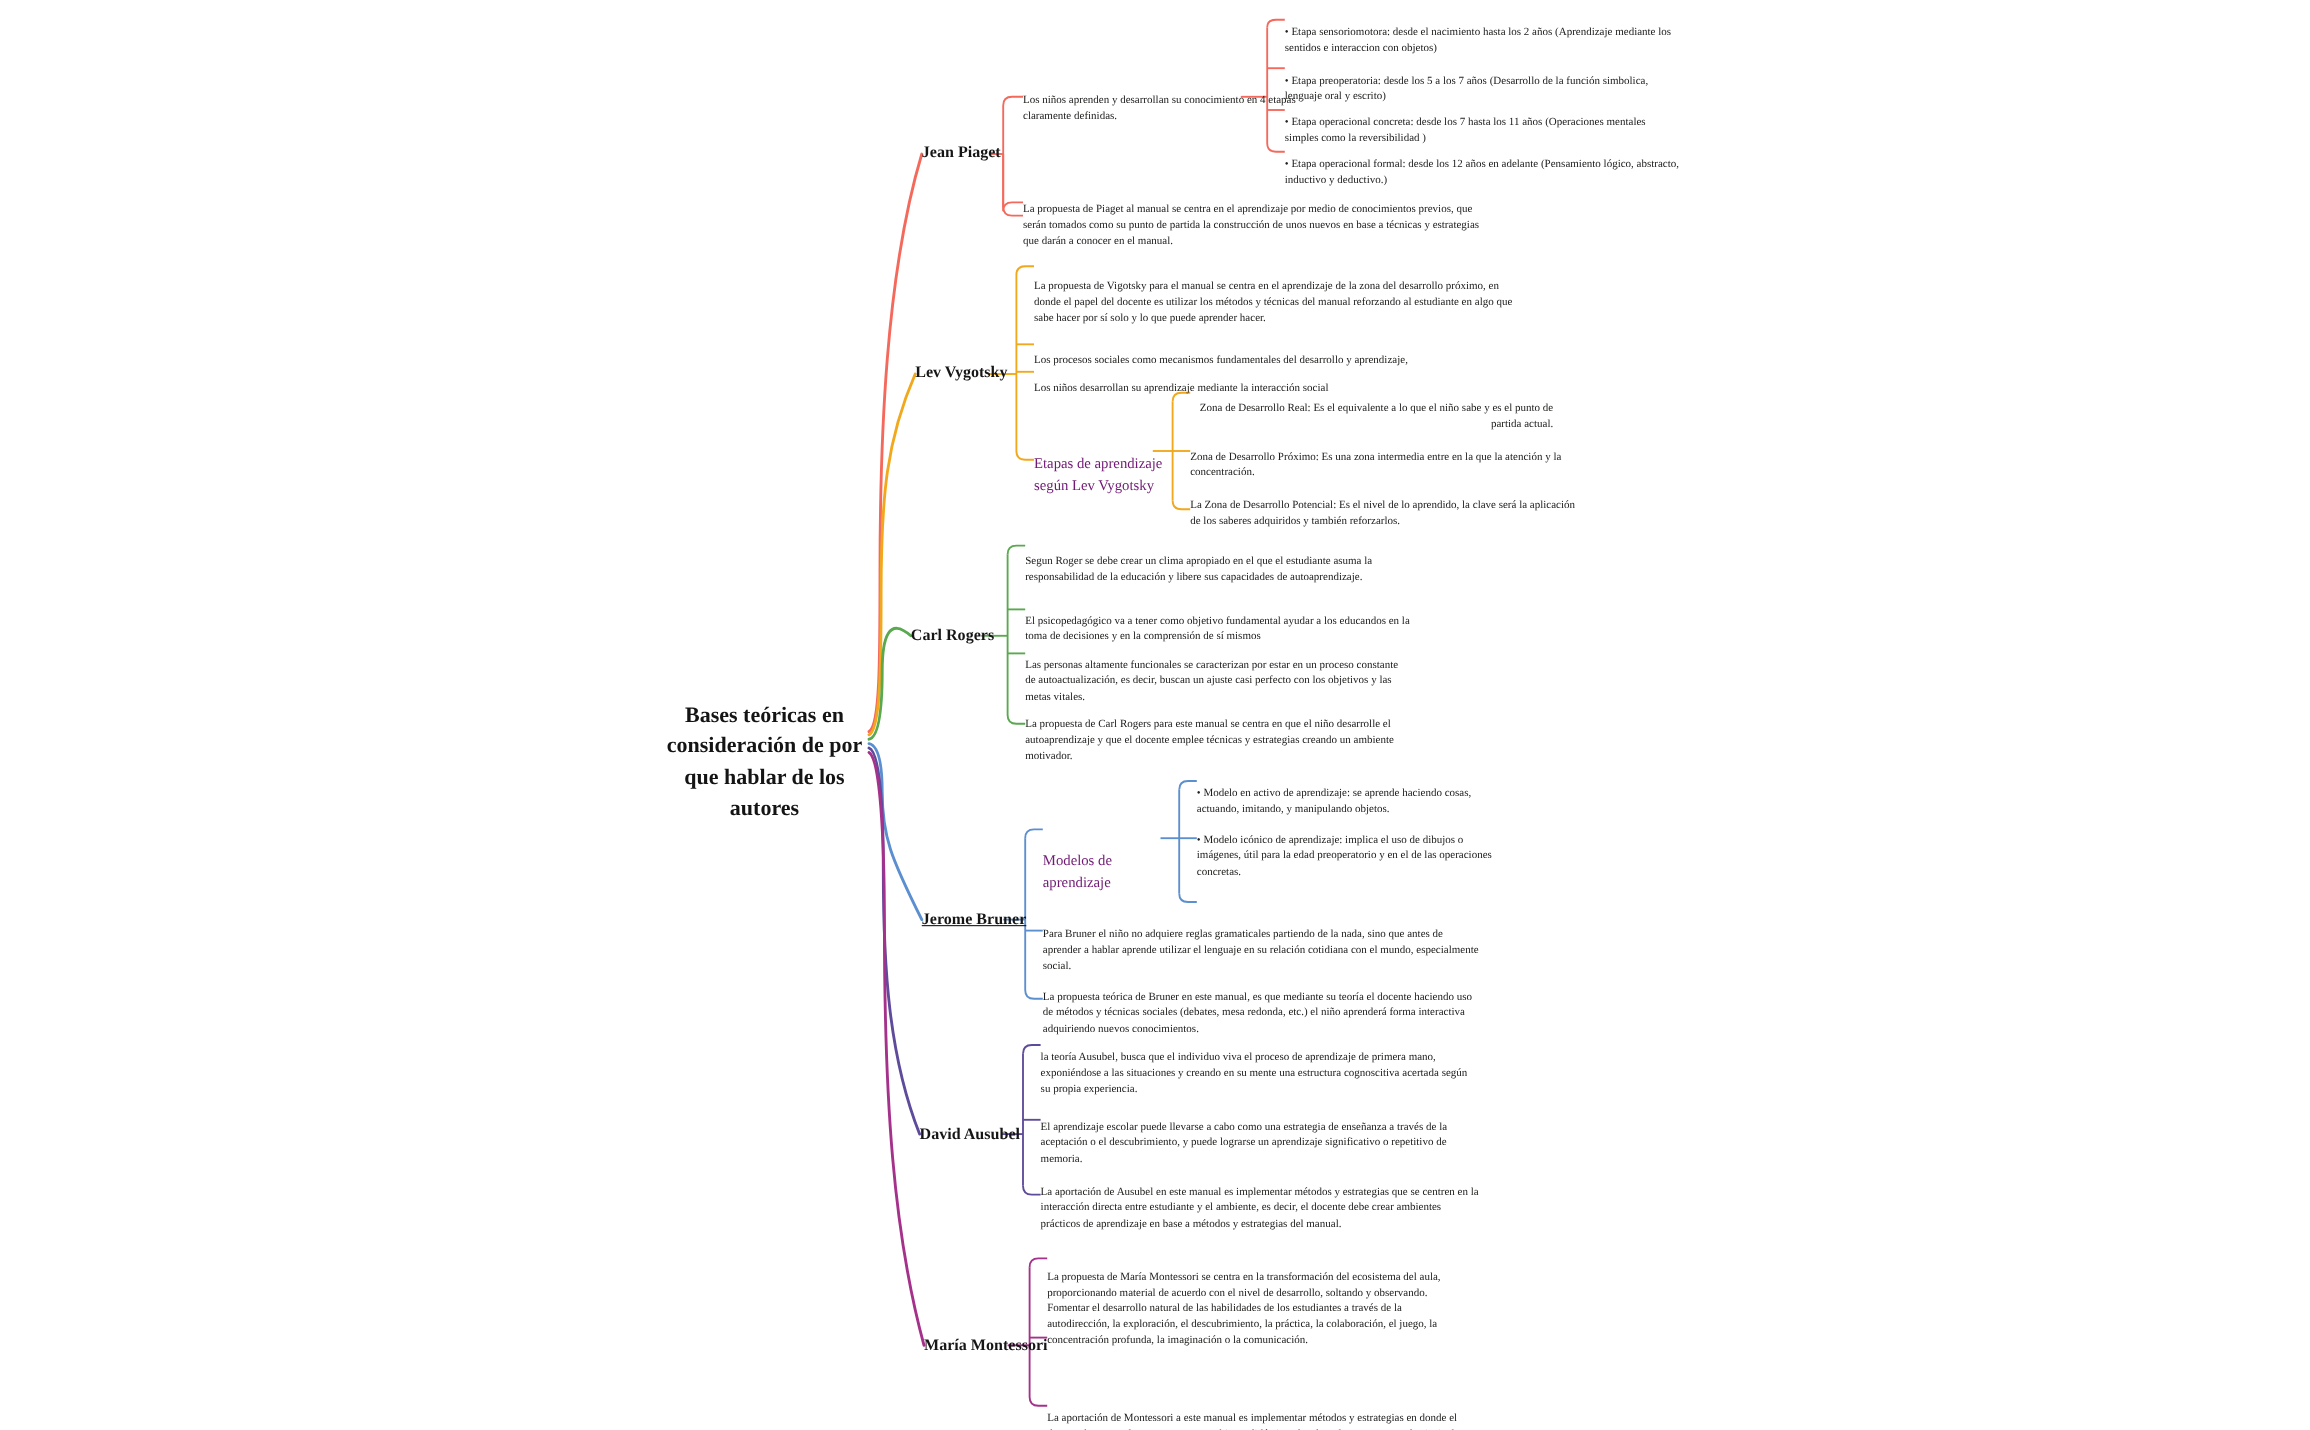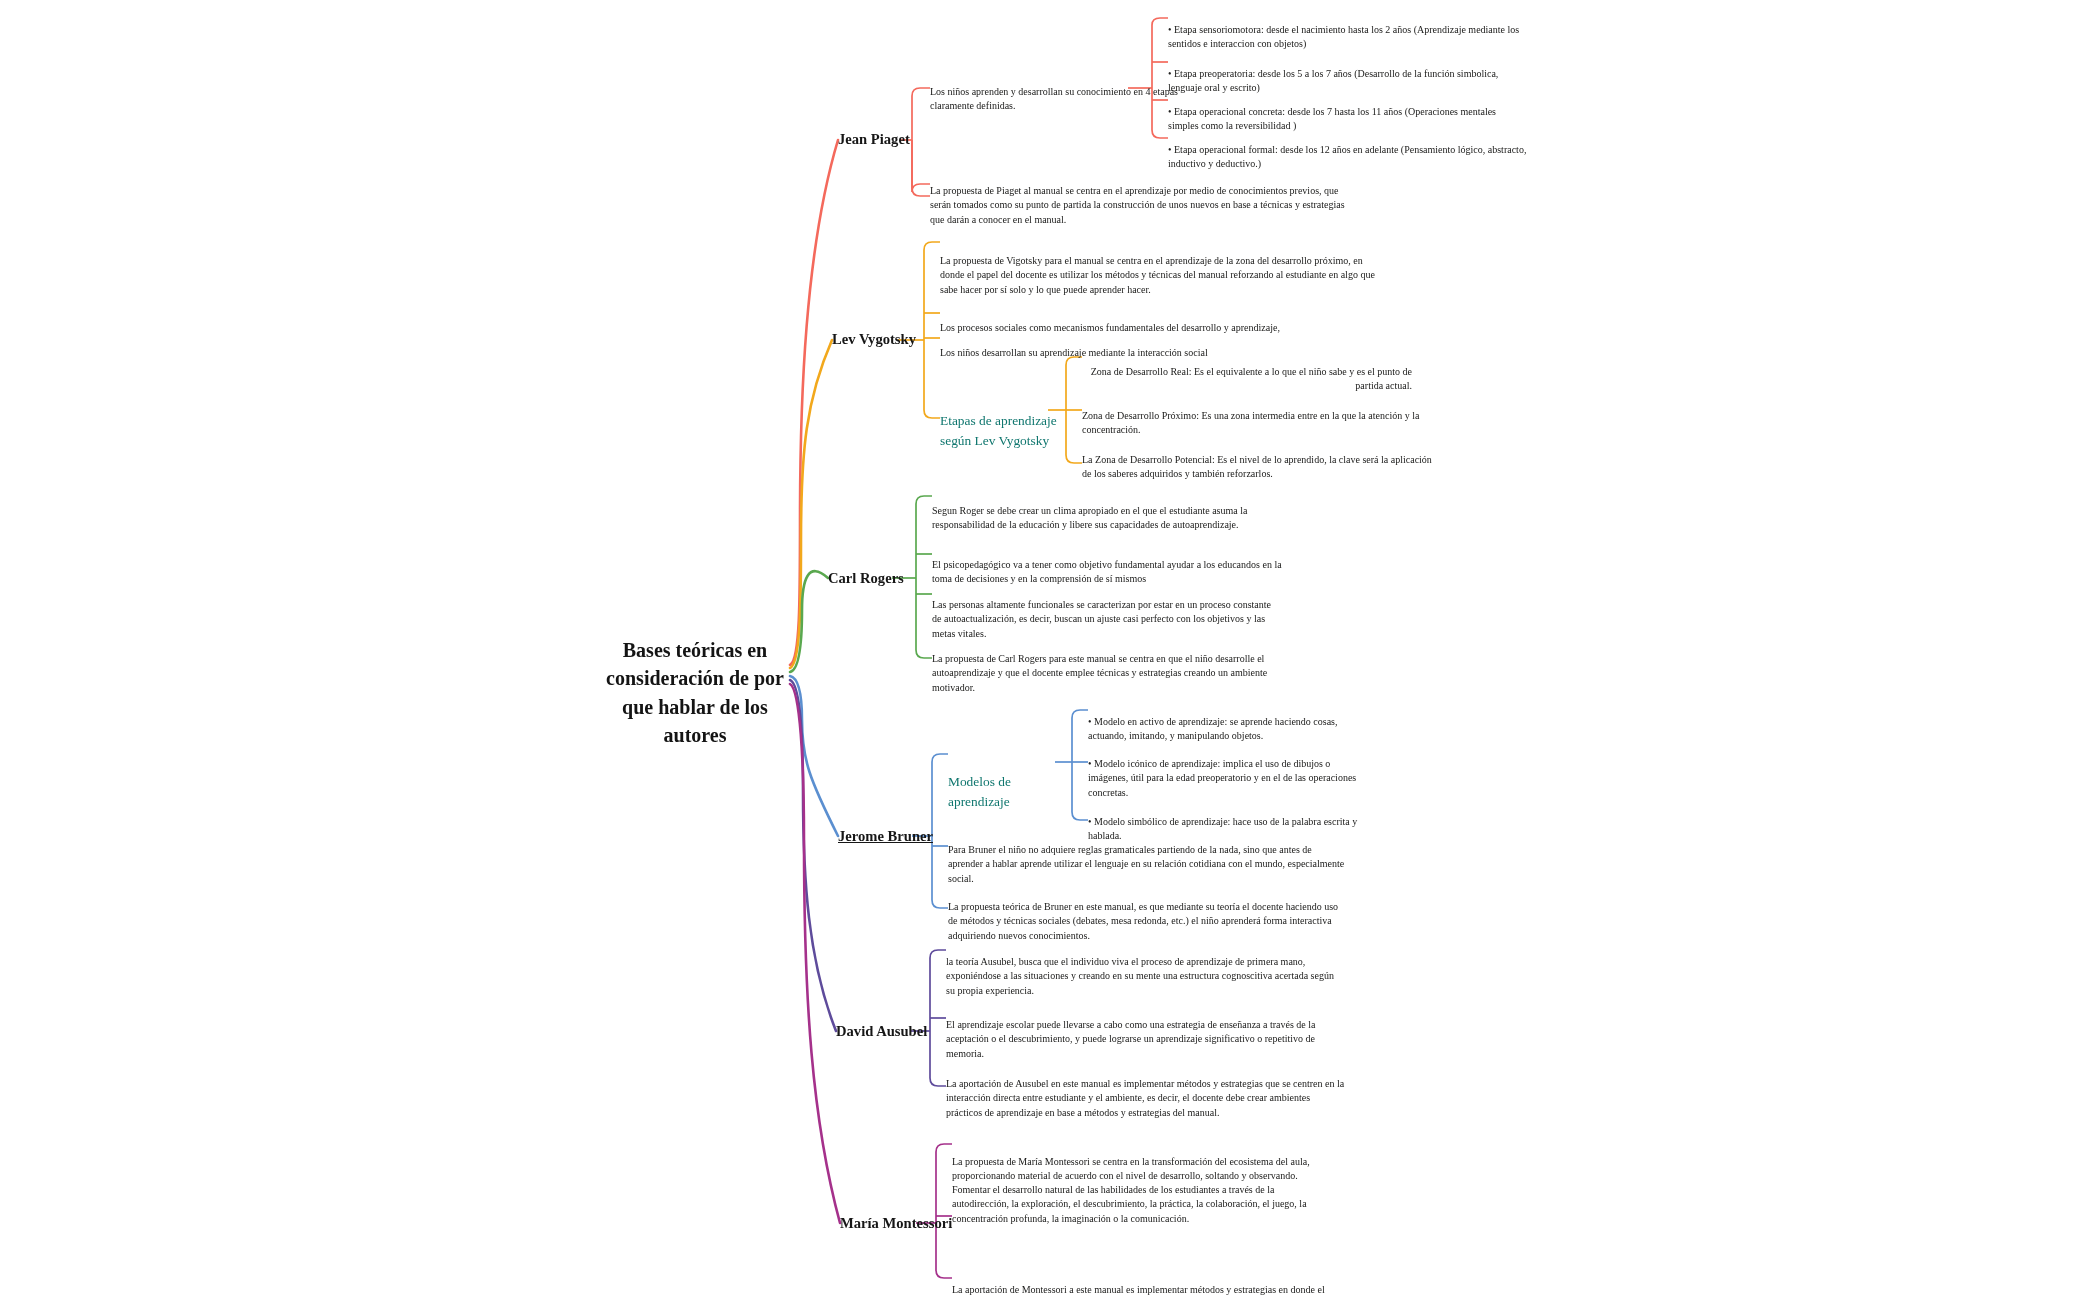--- a/index.html
+++ b/index.html
@@ -20,21 +20,21 @@
     color:#141414;
   }
 
   .author{
     font-weight:bold;font-size:14.6px;color:#161616;white-space:nowrap;
   }
 
   .leaf{max-width:470px;}
   .bullet{max-width:470px;}
 
-  .midlabel{font-size:13.4px;line-height:1.45;color:#0f766e;white-space:pre-line;}
+  .midlabel{font-size:13.4px;line-height:1.45;color:#701a75;white-space:pre-line;}
 </style>
 </head>
 <body>
 
 <div id="canvas">
 
   <svg class="links" viewBox="0 0 2100 1300">
 
     <g fill="none" stroke-width="2.6" stroke-linecap="round">
       <path d="M790 665 C 800 660, 800 600, 800 520 C 800 400, 805 250, 838 140" stroke="#f4695c"></path>
@@ -194,23 +194,20 @@
   <div class="node midlabel" style="left:948px;top:753px;width:110px;">
     <span>Modelos de aprendizaje</span>
   </div>
 
   <div class="node txt bullet" style="left:1088px;top:700px;width:270px;">
     <span>• Modelo en activo de aprendizaje: se aprende haciendo cosas, actuando, imitando, y manipulando objetos.</span>
   </div>
   <div class="node txt bullet" style="left:1088px;top:742px;width:270px;">
     <span>• Modelo icónico de aprendizaje: implica el uso de dibujos o imágenes, útil para la edad preoperatorio y en el de las operaciones concretas.</span>
   </div>
-  <div class="node txt bullet" style="left:1088px;top:800px;width:270px;">
-    <span>• Modelo simbólico de aprendizaje: hace uso de la palabra escrita y hablada.</span>
-  </div>
 
   <div class="node txt leaf" style="left:948px;top:828px;width:400px;">
     <span>Para Bruner el niño no adquiere reglas gramaticales partiendo de la nada, sino que antes de aprender a hablar aprende utilizar el lenguaje en su relación cotidiana con el mundo, especialmente social.</span>
   </div>
   <div class="node txt leaf" style="left:948px;top:885px;width:400px;">
     <span>La propuesta teórica de Bruner en este manual, es que mediante su teoría el docente haciendo uso de métodos y técnicas sociales (debates, mesa redonda, etc.) el niño aprenderá forma interactiva adquiriendo nuevos conocimientos.</span>
   </div>
 
   <div class="node author" style="left:836px;top:1023px;">
     <span>David Ausubel</span>

